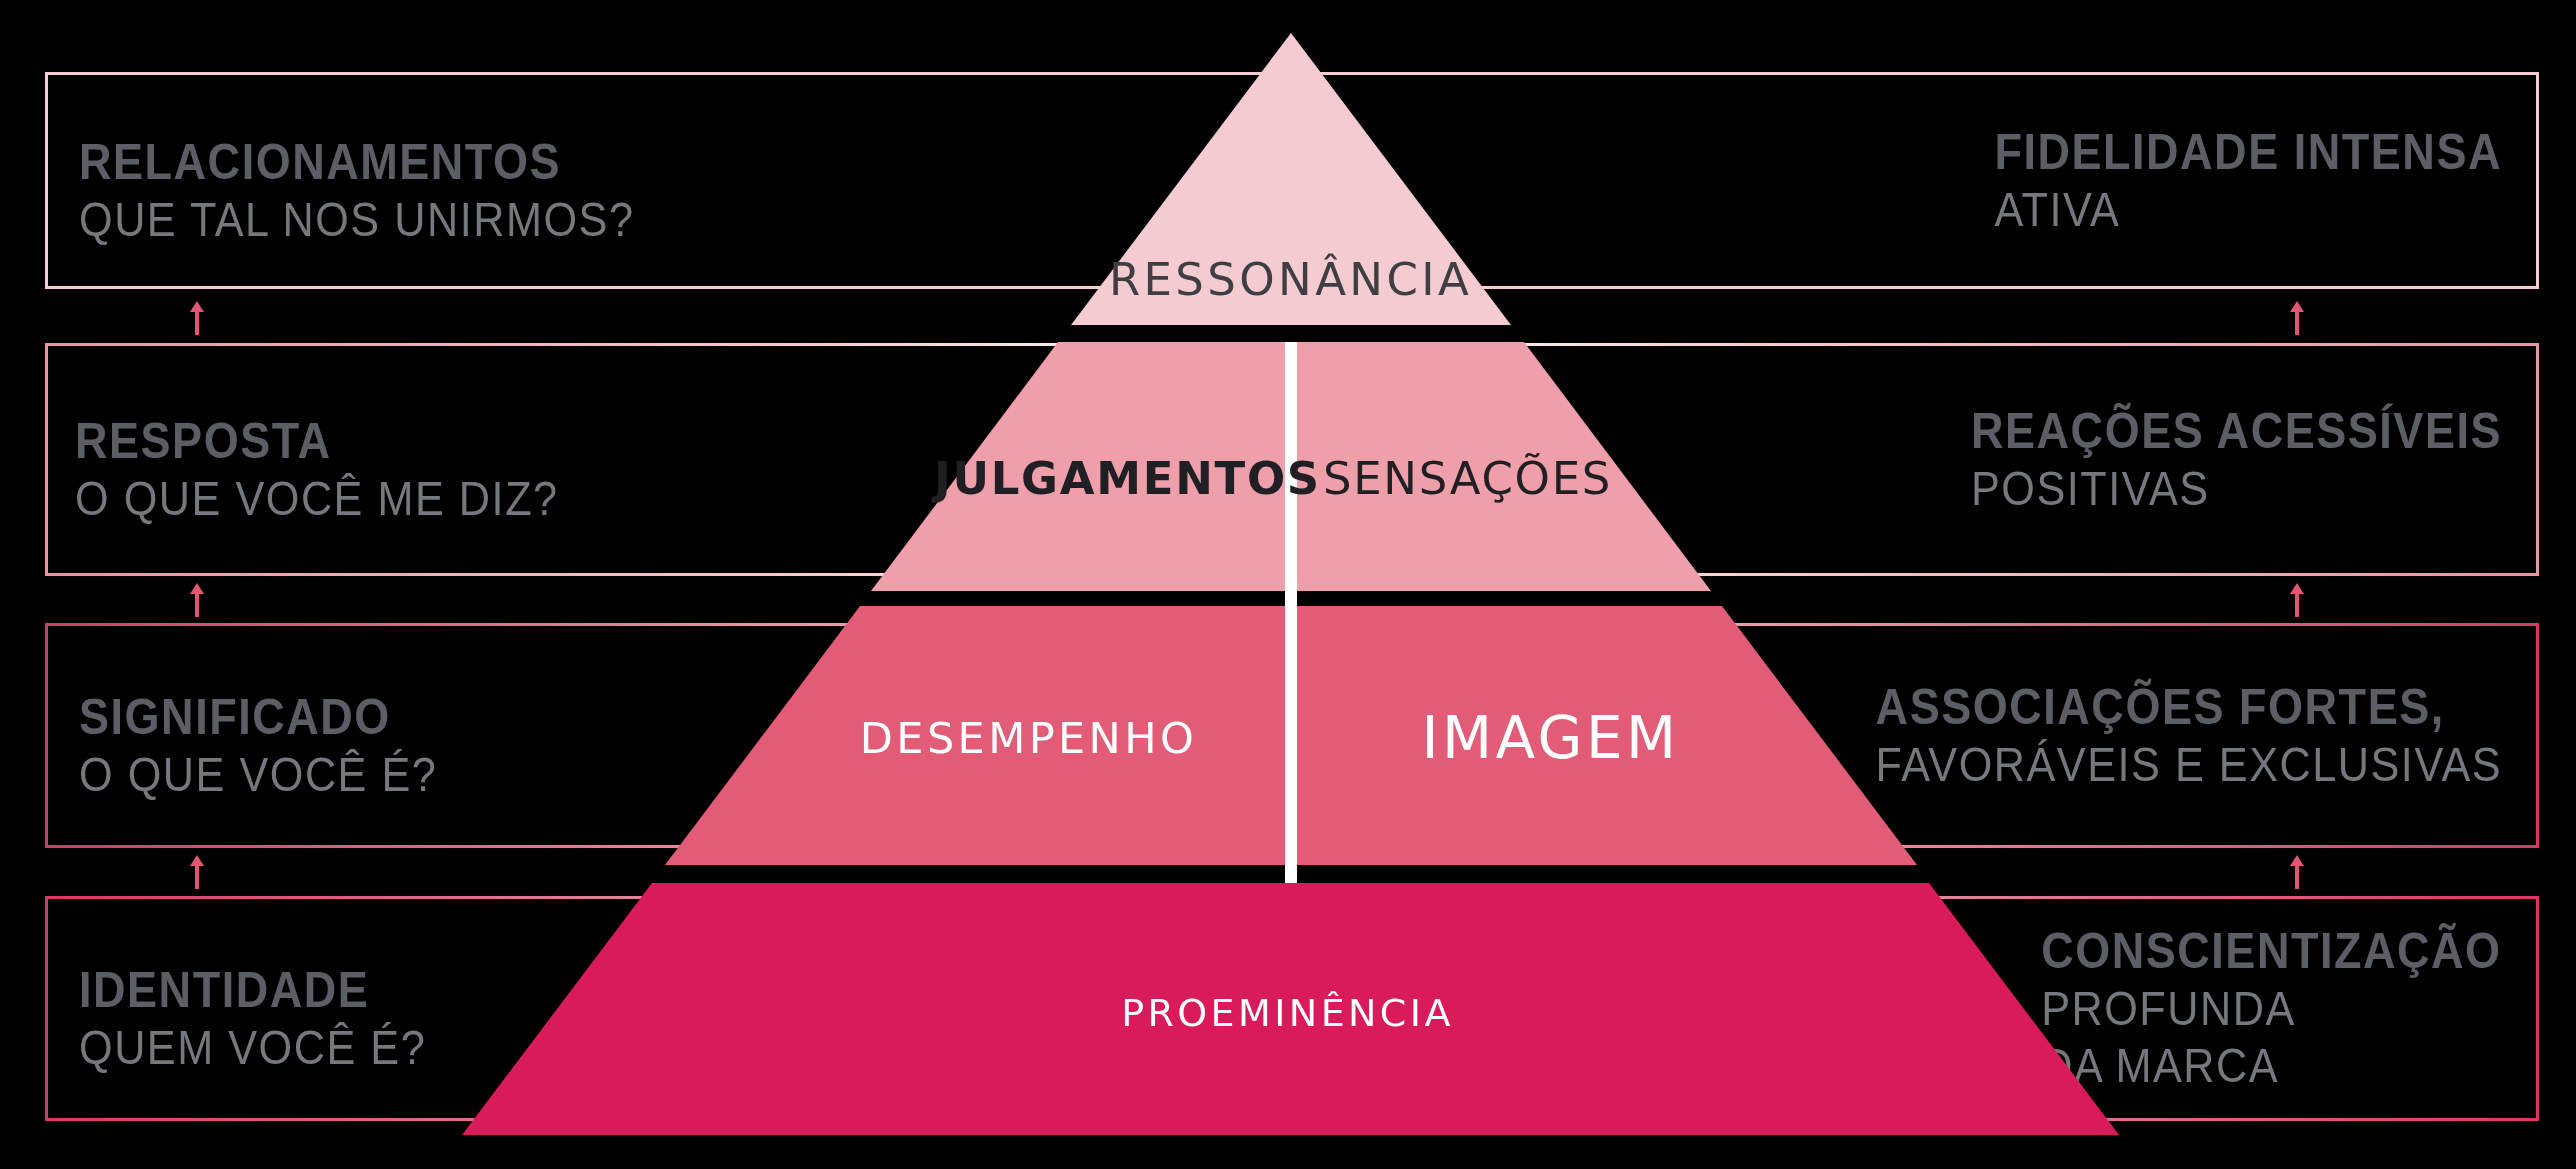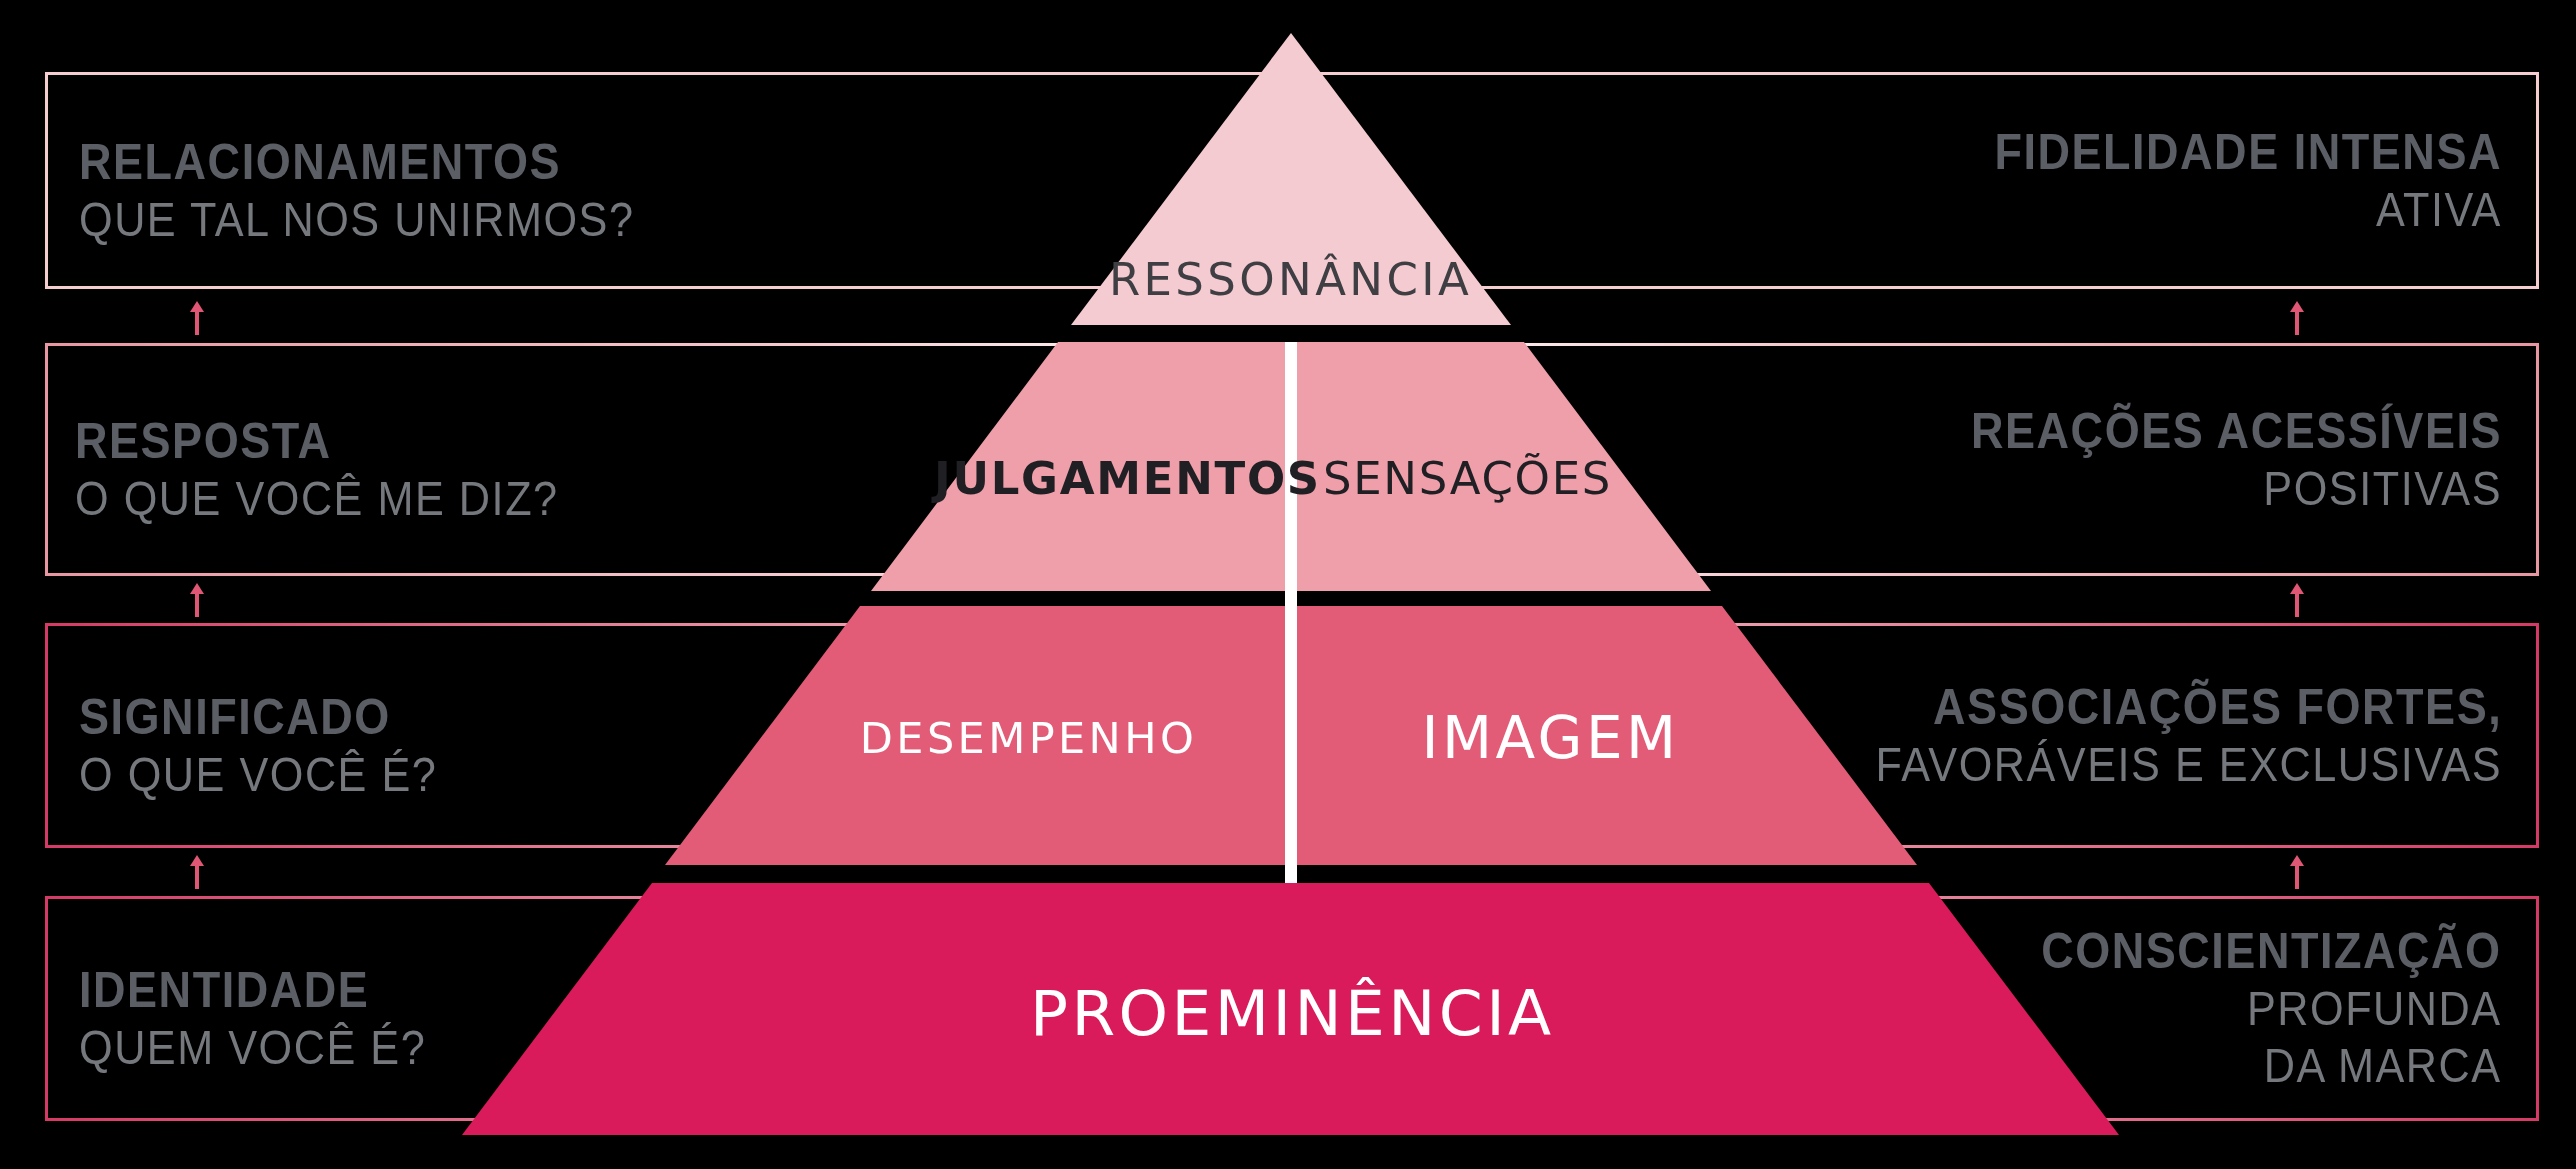--- a/index.html
+++ b/index.html
@@ -38,21 +38,21 @@
   .row-box.b-strong {
     border: 3.4px solid;
     border-image: linear-gradient(90deg, var(--border-strong-a) 0%, var(--border-strong-b) 45%, var(--border-strong-b) 55%, var(--border-strong-a) 100%) 1;
   }
   #row-1 { top: 72px;   height: 217px; }
   #row-2 { top: 343px;  height: 233px; }
   #row-3 { top: 623px;  height: 225px; }
   #row-4 { top: 896px; height: 225px; }
 
   .side-left  { text-align: left; margin-top: 20px; }
-  .side-right { text-align: right; }
+  .side-right { }
   .squeeze-l { display: inline-block; transform: scaleX(0.9); transform-origin: 0 50%; }
   .squeeze-r { display: inline-block; transform: scaleX(0.9); transform-origin: 100% 50%; }
 
   .box-title {
     font-size: 50px;
     font-weight: 700;
     letter-spacing: 1.7px;
     line-height: 1.18;
     color: var(--title-text);
     white-space: nowrap;
@@ -155,21 +155,21 @@
     font-size: 43px; line-height: 69px; letter-spacing: 3.4px;
     color: var(--pyramid-text-light);
   }
   #lbl-imagem {
     left: 1336px; top: 704px; width: 429px;
     font-size: 58px; line-height: 69px; letter-spacing: 3.4px;
     color: var(--pyramid-text-light);
   }
   #lbl-proeminencia {
     left: 1030px; top: 979px; width: 515px;
-    font-size: 63px; line-height: 69px; letter-spacing: 3.4px;
+    font-size: 38px; line-height: 69px; letter-spacing: 3.4px;
     color: var(--pyramid-text-light);
   }
 </style>
 </head>
 <body>
 
 <div id="stage">
 
   <div class="row-box b-light" id="row-1">
     <div class="side-left">

